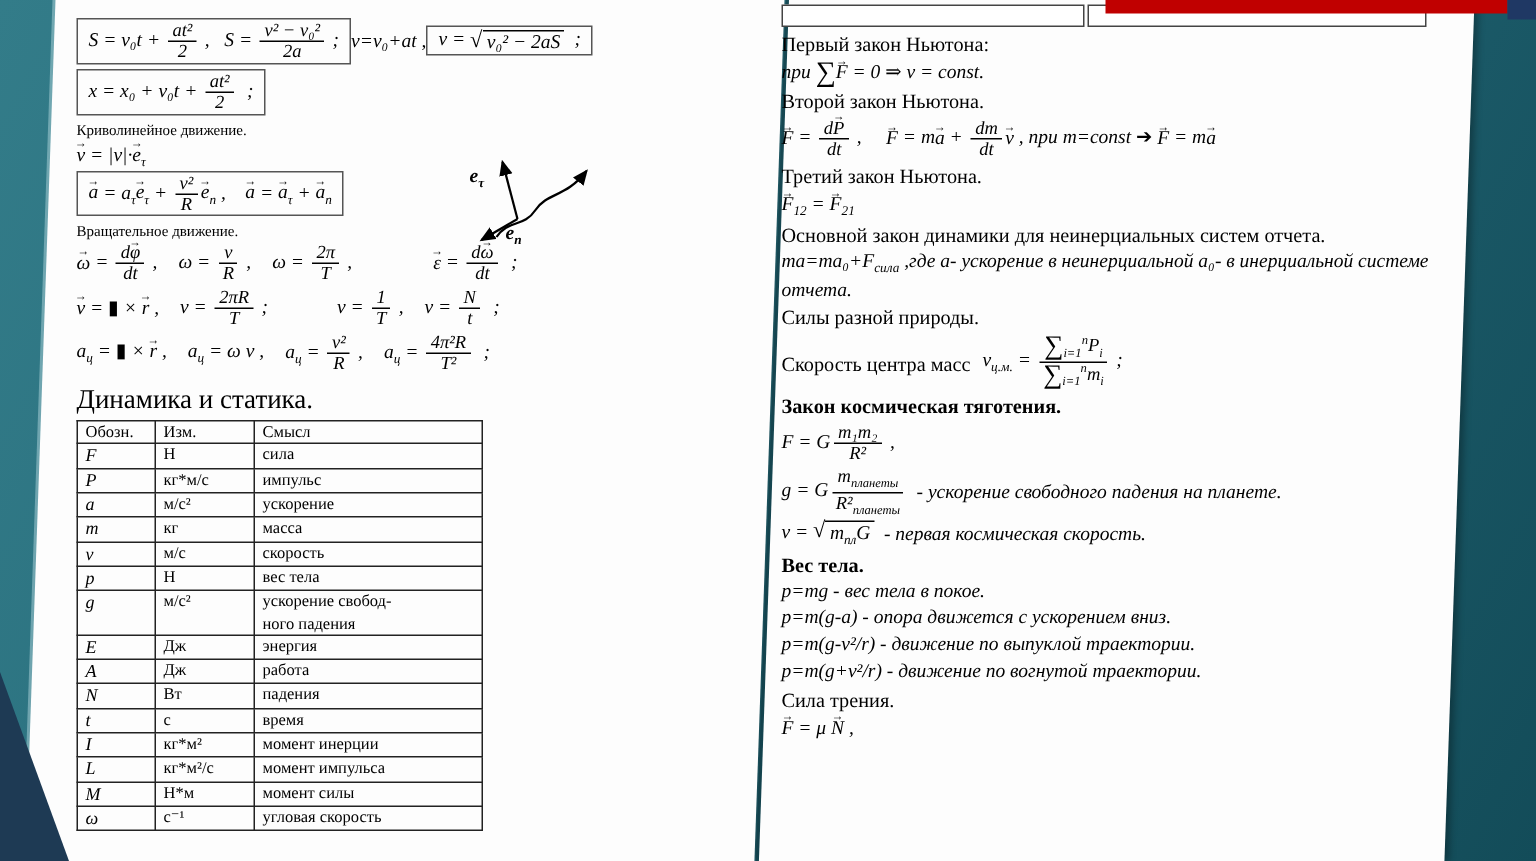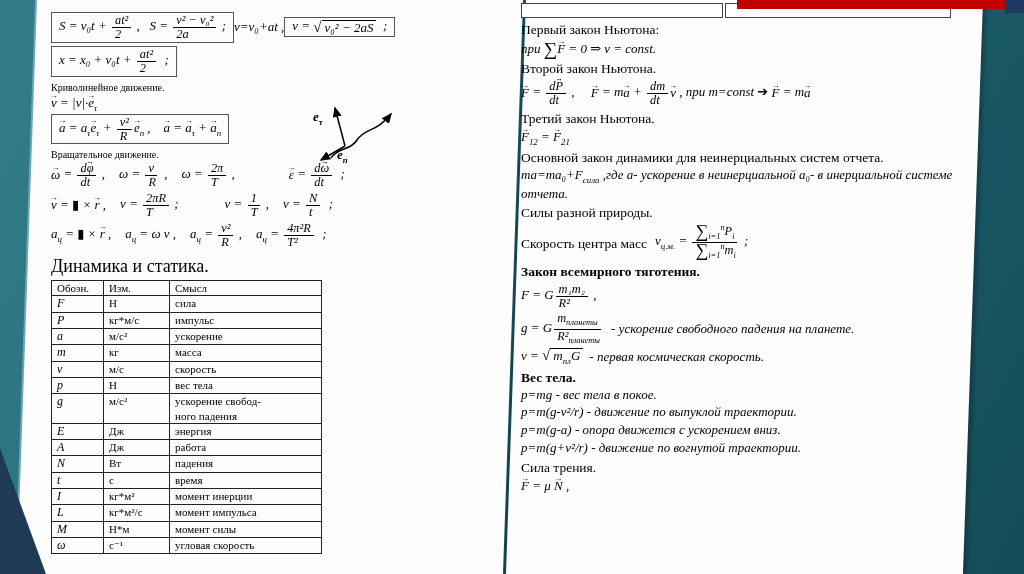--- a/index.html
+++ b/index.html
@@ -17,21 +17,21 @@
   .navy-corner{position:absolute;left:1005px;top:0;width:19px;height:13px;background:#1f3864;z-index:6;}
 
   .content{position:absolute;top:0;z-index:4;overflow:hidden;}
   .left-content{left:37px;width:486px;height:574px;padding:11px 0 0 14px;}
   .right-content{left:511px;width:457px;height:574px;padding:3px 8px 0 10px;}
 
   
   .math{font-size:13px;font-style:italic;white-space:pre;line-height:1.15;
         font-family:"Liberation Serif","DejaVu Serif","DejaVu Sans",serif;}
   .math.wrap{white-space:normal;}
-  .frac{display:inline-flex;flex-direction:column;align-items:flex-start;vertical-align:middle;
+  .frac{display:inline-flex;flex-direction:column;align-items:center;vertical-align:middle;
         margin:0 2px;line-height:1.05;}
   .frac .num{border-bottom:1px solid #000;padding:0 3px;font-size:.95em;}
   .frac .den{padding:0 3px;font-size:.95em;}
   .sqrt{display:inline-flex;align-items:flex-start;vertical-align:middle;}
   .sqrt .rad{font-style:normal;font-size:1.15em;line-height:1;}
   .sqrt .radicand{border-top:1px solid #000;padding:0 3px;}
   .vec{position:relative;display:inline-block;}
   .vec::after{content:"→";position:absolute;left:50%;top:-0.62em;transform:translateX(-50%);
         font-size:.62em;font-style:normal;}
   .math sub,.math sup{font-size:.68em;}
@@ -242,32 +242,32 @@
   <div class="r-text">Основной закон динамики для неинерциальных систем отчета.</div>
   <div class="math wrap r-ital">ma=ma₀+F<sub>сила</sub> ,где a- ускорение в неинерциальной a₀- в инерциальной системе отчета.</div>
 
   <div class="r-text">Силы разной природы.</div>
 
   <div class="cm-row">
     <span class="r-text">Скорость центра масс</span>
     <span class="math">v<sub>ц.м.</sub> = <span class="frac"><span class="num"><span class="bigop">∑</span><sub>i=1</sub><sup>n</sup>P<sub>i</sub></span><span class="den"><span class="bigop">∑</span><sub>i=1</sub><sup>n</sup>m<sub>i</sub></span></span> ;</span>
   </div>
 
-  <div class="r-heading bold">Закон всемирного тяготения.</div>
+  <div class="r-heading bold">Закон космическая тяготения.</div>
   <div class="math mline">F = G<span class="frac"><span class="num">m₁m₂</span><span class="den">R²</span></span> ,</div>
   <div class="note-row">
     <span class="math">g = G<span class="frac"><span class="num">m<sub>планеты</sub></span><span class="den">R²<sub>планеты</sub></span></span></span>
     <span class="note">- ускорение свободного падения на планете.</span>
   </div>
   <div class="note-row">
     <span class="math">v = <span class="sqrt"><span class="rad">√</span><span class="radicand">m<sub>пл</sub>G</span></span></span>
     <span class="note">- первая космическая скорость.</span>
   </div>
 
   <div class="r-heading bold">Вес тела.</div>
   <div class="r-ital">p=mg  -  вес тела в покое.</div>
+  <div class="r-ital">p=m(g-a) - опора движется с ускорением вниз.</div>
   <div class="r-ital">p=m(g-v²/r) - движение по выпуклой траектории.</div>
-  <div class="r-ital">p=m(g-a) - опора движется с ускорением вниз.</div>
   <div class="r-ital">p=m(g+v²/r) - движение по вогнутой траектории.</div>
 
   <div class="r-heading">Сила трения.</div>
   <div class="math mline"><span class="vec">F</span> = μ <span class="vec">N</span> ,</div>
 </div>
 
 </body></html>

